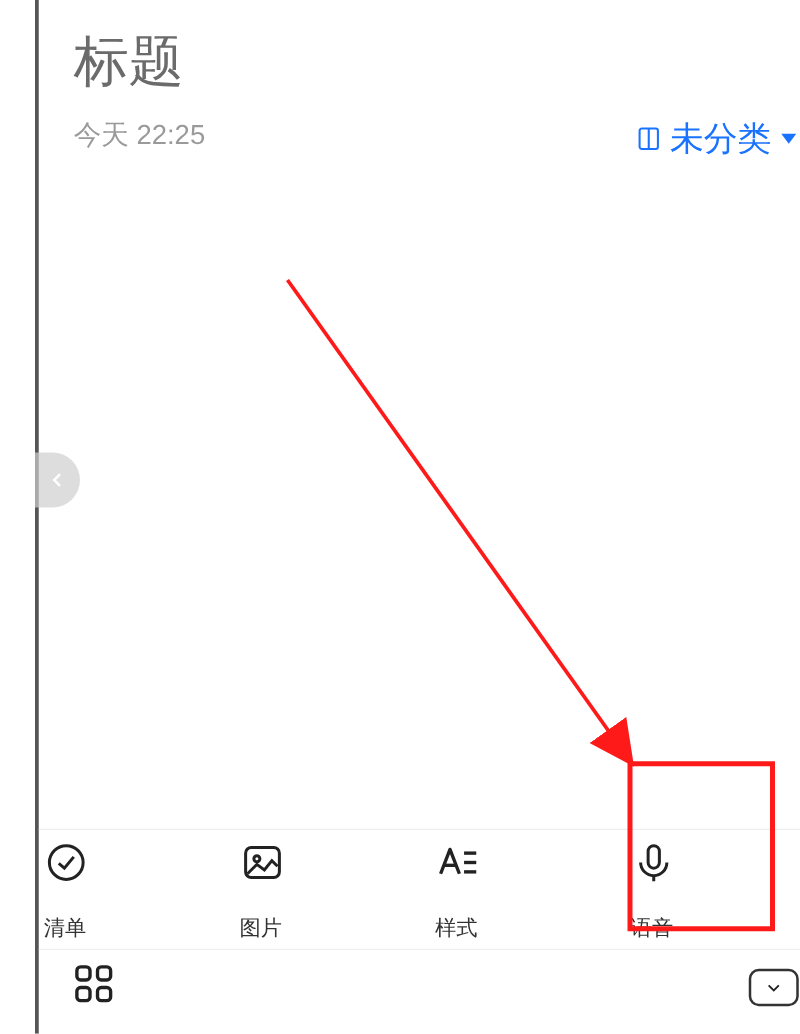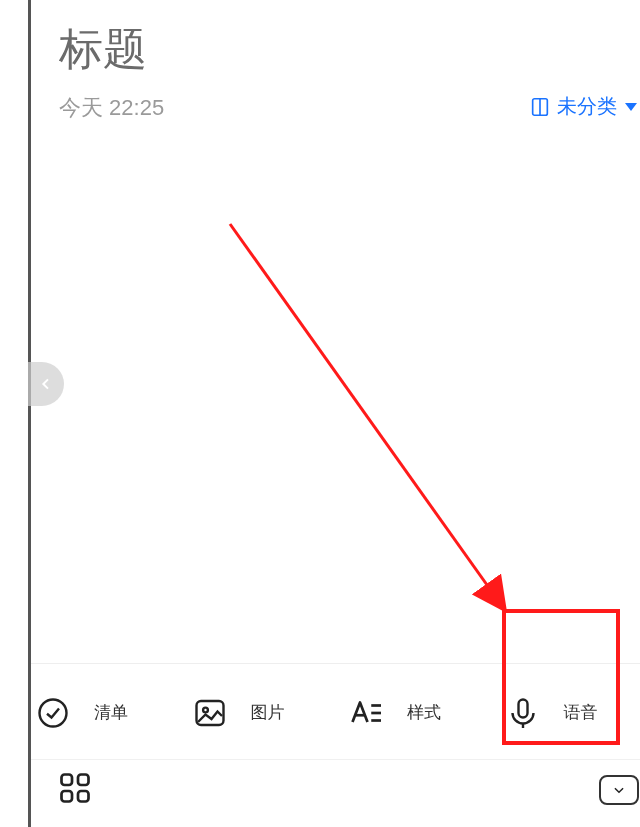--- a/index.html
+++ b/index.html
@@ -42,21 +42,21 @@
     }
     .timestamp {
       color: #9a9a9a;
       font-size: 22px;
     }
     .category {
       display: flex;
       align-items: center;
       gap: 6px;
       color: #1a73ff;
-      font-size: 20px;
+      font-size: 27px;
       cursor: pointer;
     }
     .category svg { display: block; }
     .tri-down {
       width: 0; height: 0;
       border-left: 6px solid transparent;
       border-right: 6px solid transparent;
       border-top: 8px solid #1a73ff;
       margin-left: 2px;
       display: inline-block;
@@ -78,22 +78,22 @@
     .toolbar {
       display: flex;
       justify-content: space-around;
       align-items: center;
       padding: 10px 4px 8px 4px;
       border-top: 1px solid #eee;
       height: 96px;
     }
     .tool-item {
       display: flex;
-      flex-direction: row;
-      align-items: center;
+      flex-direction: column;
+      align-items: flex-start;
       gap: 23px;
       flex: 1;
       cursor: pointer;
       padding: 6px 0;
     }
     .tool-item .lbl { font-size: 17px; color: #333; }
     .tool-item svg { display: block; }
     .bottom-bar {
       display: flex;
       justify-content: space-between;

